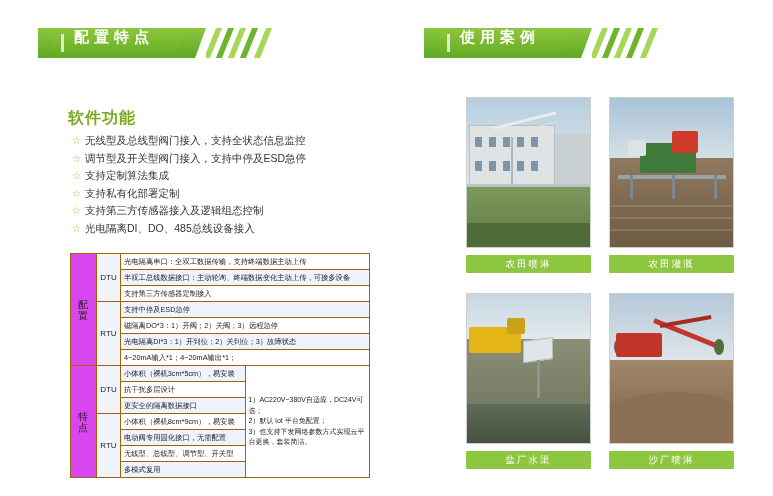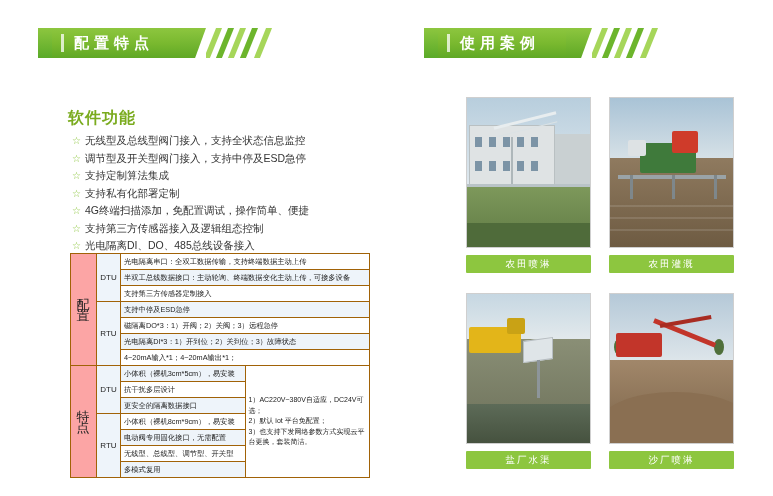--- a/index.html
+++ b/index.html
@@ -22,21 +22,21 @@
     align-items: stretch;
   }
   .banner .tail-left {
     width: 14px;
     background: linear-gradient(to bottom, #8dc63f, #5aaa28);
     clip-path: polygon(0 0, 100% 0, 100% 100%, 0 100%);
   }
   .banner .body {
     background: linear-gradient(to bottom, #8dc63f 0%, #7ab92f 50%, #5fa825 100%);
     display: flex;
-    align-items: center;
+    align-items: flex-start;
     padding: 0 26px 0 22px;
     position: relative;
   }
   .banner .body::before {
     content: "";
     position: absolute;
     left: 9px; top: 6px; bottom: 6px;
     width: 3px;
     background: rgba(255,255,255,.75);
   }
@@ -109,22 +109,22 @@
   }
   .spec-table td {
     border: 1px solid #a16207;
     padding: 2px 3px;
     line-height: 11px;
     vertical-align: middle;
   }
   .spec-table td.grp {
     width: 26px;
     text-align: center;
-    background: #fca5a5;
-    font-size: 13px;
+    background: #d946ef;
+    font-size: 10px;
     letter-spacing: 1px;
   }
   .spec-table td.sub {
     width: 24px;
     text-align: center;
     background: #eef4fa;
     font-size: 8px;
   }
   .spec-table td.alt { background: #eef4fa; }
   .spec-table td.note { width: 96px; font-size: 7px; line-height: 10.5px; }
@@ -244,21 +244,20 @@
   </div>
 </div>
 
 <div class="soft-title">软件功能</div>
 
 <ul class="feature-list">
   <li><span class="star">☆</span><span>无线型及总线型阀门接入，支持全状态信息监控</span></li>
   <li><span class="star">☆</span><span>调节型及开关型阀门接入，支持中停及ESD急停</span></li>
   <li><span class="star">☆</span><span>支持定制算法集成</span></li>
   <li><span class="star">☆</span><span>支持私有化部署定制</span></li>
-  <li><span class="star">☆</span><span>4G终端扫描添加，免配置调试，操作简单、便捷</span></li>
   <li><span class="star">☆</span><span>支持第三方传感器接入及逻辑组态控制</span></li>
   <li><span class="star">☆</span><span>光电隔离DI、DO、485总线设备接入</span></li>
 </ul>
 
 <table class="spec-table">
   <tbody>
     <tr>
       <td class="grp" rowspan="7">配
 置</td>
       <td class="sub" rowspan="3">DTU</td>

